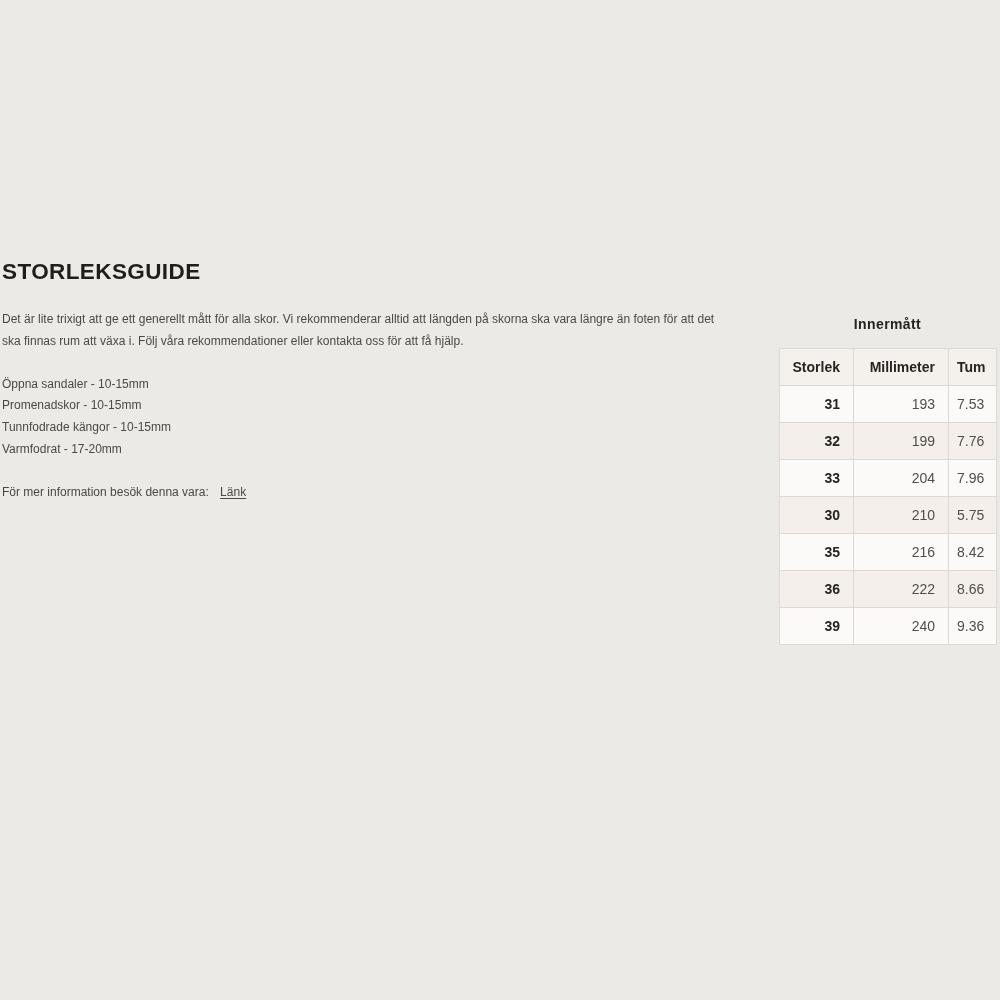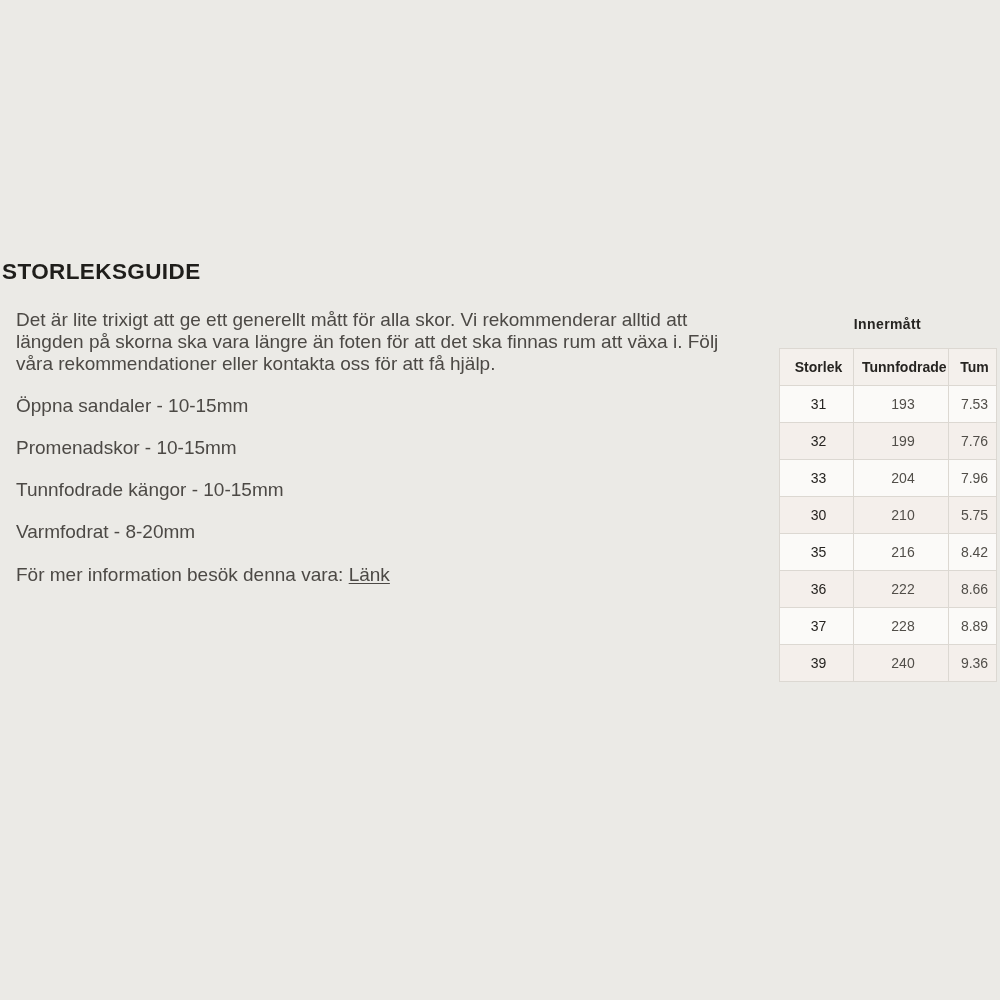--- a/index.html
+++ b/index.html
@@ -37,38 +37,38 @@
     top: 258px;
     margin: 0;
     font-size: 22.5px;
     line-height: 27px;
     font-weight: 700;
     letter-spacing: 0.4px;
     color: var(--heading);
   }
   .text-col {
     position: absolute;
-    left: 16px;
+    left: 2px;
     top: 309px;
     width: 724px;
-    font-size: 19px;
+    font-size: 12px;
     line-height: 21.8px;
     color: var(--text);
   }
   .text-col p {
     margin: 0 0 21px 0;
   }
   .reco-line {
     display: block;
-    margin-top: 20px;
   }
   a.link {
     color: inherit;
     text-underline-offset: 2px;
     cursor: pointer;
+    margin-left: 8px;
   }
   .table-col {
     position: absolute;
     left: 779px;
     top: 316px;
     width: 217px;
   }
   .table-title {
     font-size: 14px;
     font-weight: 700;
@@ -84,75 +84,75 @@
     table-layout: fixed;
     font-size: 14px;
   }
   col.c1 { width: 74px; }
   col.c2 { width: 95px; }
   col.c3 { width: 48px; }
   .size-table th,
   .size-table td {
     border: 1px solid var(--table_border);
     height: 37px;
-    padding: 0 4px 0 8px;
-    text-align: center;
+    padding: 0 13px 0 8px;
+    text-align: right;
     vertical-align: middle;
     overflow: hidden;
     white-space: nowrap;
   }
   .size-table thead th {
     background: var(--header_bg);
     font-weight: 700;
     color: var(--table_text_strong);
   }
   .size-table tbody tr:nth-child(odd) td { background: var(--row_odd); }
   .size-table tbody tr:nth-child(even) td { background: var(--row_even); }
   .size-table td { color: var(--table_text); }
   .size-table td.strong {
-    font-weight: 400;
+    font-weight: 700;
     color: var(--table_text_strong);
   }
 </style>
 </head>
 <body>
 
 <main>
 
   <h1 class="page-title">STORLEKSGUIDE</h1>
 
   <div class="text-col">
     <p>Det är lite trixigt att ge ett generellt mått för alla skor. Vi rekommenderar alltid att längden på skorna ska vara längre än foten för att det ska finnas rum att växa i. Följ våra rekommendationer eller kontakta oss för att få hjälp.</p>
 
     <p>
       <span class="reco-line">Öppna sandaler - 10-15mm</span>
       <span class="reco-line">Promenadskor - 10-15mm</span>
       <span class="reco-line">Tunnfodrade kängor - 10-15mm</span>
-      <span class="reco-line">Varmfodrat - 8-20mm</span>
+      <span class="reco-line">Varmfodrat - 17-20mm</span>
     </p>
 
     <p>
       <span>För mer information besök denna vara:</span>
       <a class="link" href="#">Länk</a>
     </p>
   </div>
 
   <aside class="table-col">
     <div class="table-title">Innermått</div>
 
     <table class="size-table">
       <colgroup>
           <col class="c1">
           <col class="c2">
           <col class="c3">
         </colgroup>
       <thead>
         <tr>
           <th>Storlek</th>
-          <th>Tunnfodrade</th>
+          <th>Millimeter</th>
           <th>Tum</th>
         </tr>
       </thead>
       <tbody>
         <tr>
           <td class="strong">31</td>
           <td>193</td>
           <td>7.53</td>
         </tr>
         <tr>
@@ -174,25 +174,20 @@
           <td class="strong">35</td>
           <td>216</td>
           <td>8.42</td>
         </tr>
         <tr>
           <td class="strong">36</td>
           <td>222</td>
           <td>8.66</td>
         </tr>
         <tr>
-          <td class="strong">37</td>
-          <td>228</td>
-          <td>8.89</td>
-        </tr>
-        <tr>
           <td class="strong">39</td>
           <td>240</td>
           <td>9.36</td>
         </tr>
       </tbody>
     </table>
   </aside>
 
 </main>
 

